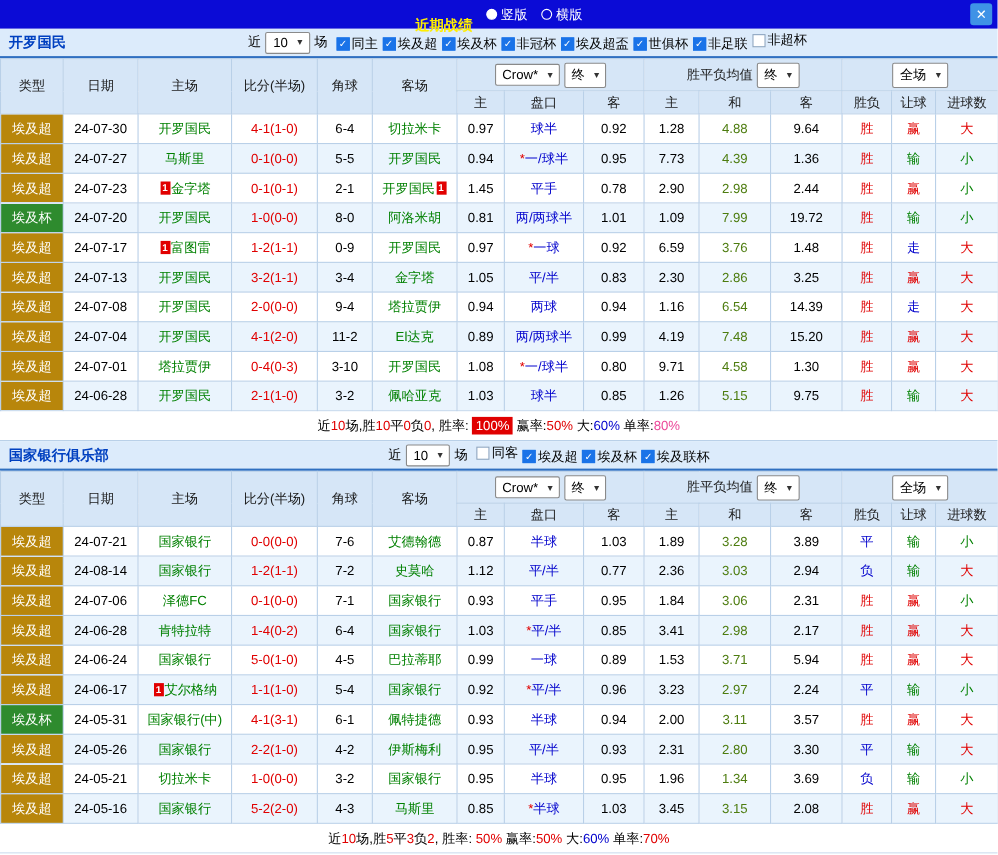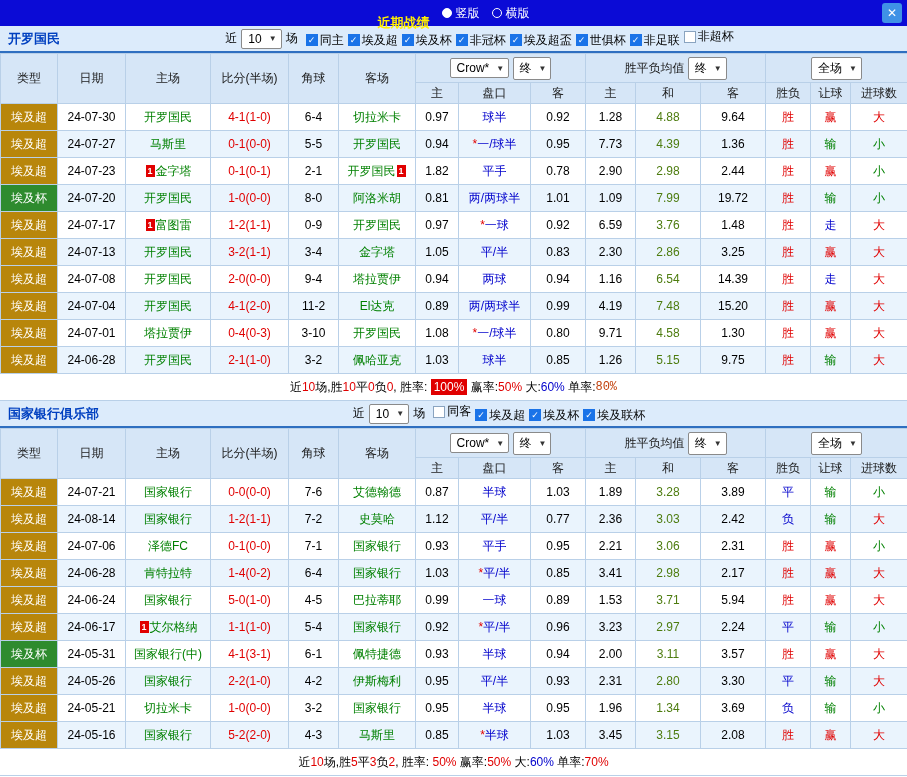--- a/index.html
+++ b/index.html
@@ -204,21 +204,21 @@
         <td style="color: rgb(0, 128, 0);">输</td>
         <td style="color: rgb(0, 128, 0);">小</td>
       </tr>
       <tr>
         <td class="league" style="background: rgb(184, 134, 11);">埃及超</td>
         <td>24-07-23</td>
         <td class="team"><span class="badge">1</span>金字塔</td>
         <td class="score">0-1(0-1)</td>
         <td>2-1</td>
         <td class="team">开罗国民<span class="badge">1</span></td>
-        <td>1.82</td>
+        <td>1.45</td>
         <td class="hcap">平手</td>
         <td>0.78</td>
         <td>2.90</td>
         <td class="avgmid">2.98</td>
         <td>2.44</td>
         <td style="color: rgb(224, 0, 0);">胜</td>
         <td style="color: rgb(224, 0, 0);">赢</td>
         <td style="color: rgb(0, 128, 0);">小</td>
       </tr>
       <tr class="alt">
@@ -351,21 +351,21 @@
     <span style="color: rgb(224, 0, 0);">0</span>
     <span>负</span>
     <span style="color: rgb(224, 0, 0);">0</span>
     <span>, 胜率: </span>
     <span style="color: rgb(255, 255, 255); background: rgb(224, 0, 0); padding: 1px 3px;">100%</span>
     <span> 赢率:</span>
     <span style="color: rgb(224, 0, 0);">50%</span>
     <span> 大:</span>
     <span style="color: rgb(0, 0, 204);">60%</span>
     <span> 单率:</span>
-    <span style="color: #c2410c; font-family: Liberation Mono, monospace;">80%</span>
+    <span style="color: #ec4899;">80%</span>
   </div>
 
 <div class="section-header">
   <span class="team-name">国家银行俱乐部</span>
   <span class="filters">
     <span>近</span>
     <span class="dd">
       <span>10</span>
         <span class="arr">▼</span>
     </span>
@@ -471,36 +471,36 @@
         <td>24-08-14</td>
         <td class="team">国家银行</td>
         <td class="score">1-2(1-1)</td>
         <td>7-2</td>
         <td class="team">史莫哈</td>
         <td>1.12</td>
         <td class="hcap">平/半</td>
         <td>0.77</td>
         <td>2.36</td>
         <td class="avgmid">3.03</td>
-        <td>2.42</td>
+        <td>2.94</td>
         <td style="color: rgb(0, 0, 204);">负</td>
         <td style="color: rgb(0, 128, 0);">输</td>
         <td style="color: rgb(224, 0, 0);">大</td>
       </tr>
       <tr>
         <td class="league" style="background: rgb(184, 134, 11);">埃及超</td>
         <td>24-07-06</td>
         <td class="team">泽德FC</td>
         <td class="score">0-1(0-0)</td>
         <td>7-1</td>
         <td class="team">国家银行</td>
         <td>0.93</td>
         <td class="hcap">平手</td>
         <td>0.95</td>
-        <td>2.21</td>
+        <td>1.84</td>
         <td class="avgmid">3.06</td>
         <td>2.31</td>
         <td style="color: rgb(224, 0, 0);">胜</td>
         <td style="color: rgb(224, 0, 0);">赢</td>
         <td style="color: rgb(0, 128, 0);">小</td>
       </tr>
       <tr class="alt">
         <td class="league" style="background: rgb(184, 134, 11);">埃及超</td>
         <td>24-06-28</td>
         <td class="team">肯特拉特</td>

